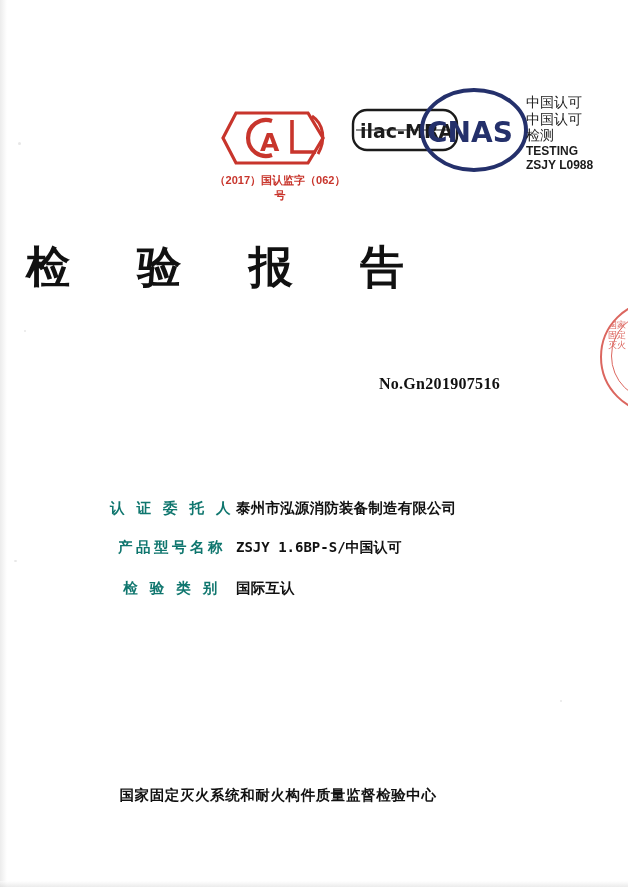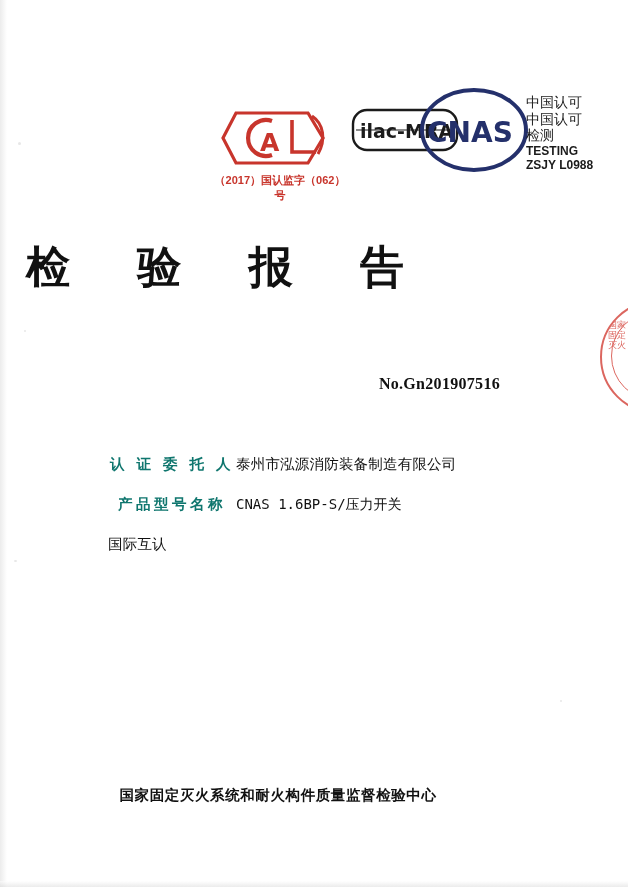--- a/index.html
+++ b/index.html
@@ -161,24 +161,25 @@
     font-family: "DejaVu Sans", sans-serif;
     font-size: 14.5px;
     font-weight: bold;
     color: #0f766e;
     letter-spacing: 3.5px;
     text-align: center;
   }
   .field-value {
     font-family: "DejaVu Sans", sans-serif;
     font-size: 14.5px;
-    font-weight: normal;
+    font-weight: bold;
     color: #111111;
     letter-spacing: .2px;
     white-space: pre;
+    margin-top: 44px;
   }
   .field-value.mono {
     font-family: "DejaVu Sans Mono", monospace;
     font-size: 14px;
     letter-spacing: 0;
   }
 
   
   .stamp {
     position: absolute;
@@ -280,23 +281,24 @@
 
   <div class="doc-number">No.Gn201907516</div>
 
   <div class="fields">
     <div class="field-row">
       <div class="field-label">认 证 委 托 人</div>
       <div class="field-value">泰州市泓源消防装备制造有限公司</div>
     </div>
     <div class="field-row">
       <div class="field-label">产品型号名称</div>
-      <div class="field-value mono">CNAS 1.6BP-S/压力开关</div>
+      <div class="field-value mono">ZSJY 1.6BP-S/中国认可</div>
     </div>
     <div class="field-row">
+      <div class="field-label">检 验 类 别</div>
       <div class="field-value">国际互认</div>
     </div>
   </div>
 
   <div class="stamp">
     <div class="stamp-inner"></div>
     <div class="stamp-text">国家固定灭火</div>
   </div>
 
   <div class="footer">国家固定灭火系统和耐火构件质量监督检验中心</div>

